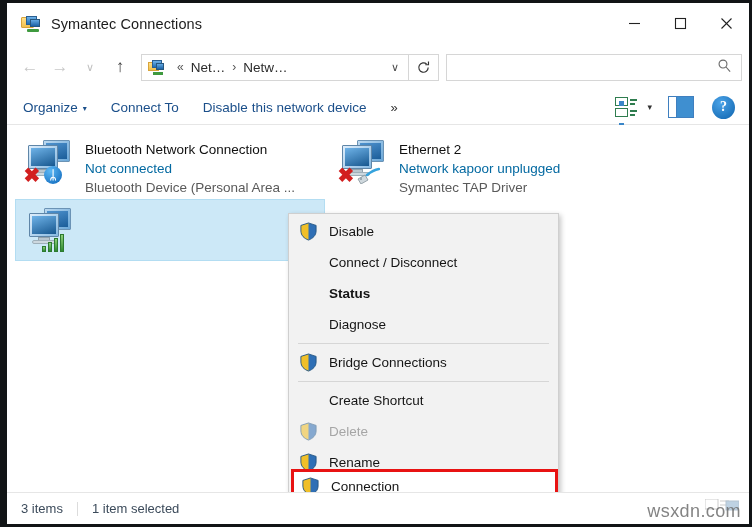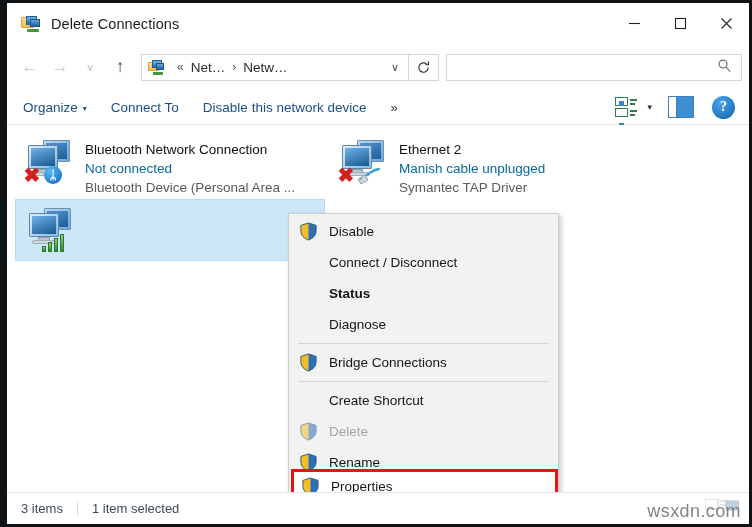--- a/index.html
+++ b/index.html
@@ -264,21 +264,21 @@
 
   <div class="window">
 
     <div class="titlebar">
       <div class="title-icon">
         <div class="ti-folder"></div>
         <div class="ti-mon-a"></div>
         <div class="ti-mon-b"></div>
         <div class="ti-base"></div>
       </div>
-      <div class="title-text">Delete Connections</div>
+      <div class="title-text">Symantec Connections</div>
       <div class="winbtns">
         <div class="winbtn">
           <svg width="13" height="13" viewBox="0 0 13 13">
               <line x1="1" y1="6.5" x2="12" y2="6.5" stroke="#222" stroke-width="1.1"></line>
             </svg>
         </div>
         <div class="winbtn">
           <svg width="13" height="13" viewBox="0 0 13 13">
               <rect x="1.5" y="1.5" width="10" height="10" fill="none" stroke="#222" stroke-width="1.1"></rect>
             </svg>
@@ -397,21 +397,21 @@
           <div class="rj45">
             <svg width="24" height="18" viewBox="0 0 24 18">
               <path d="M2 13 l7 -4 l3 5 l-7 4 z" fill="#cfd8dd" stroke="#8d9ba3" stroke-width=".9"></path>
               <rect x="4" y="11" width="2" height="3" fill="#9aa8b0"></rect>
               <path d="M11 9 q6 -5 12 -6" stroke="#35a3dd" stroke-width="2.4" fill="none" stroke-linecap="round"></path>
             </svg>
           </div>
         </div>
         <div class="tile-text">
           <div class="t-name">Ethernet 2</div>
-          <div class="t-status">Manish cable unplugged</div>
+          <div class="t-status">Network kapoor unplugged</div>
           <div class="t-driver">Symantec TAP Driver</div>
         </div>
       </div>
 
       <div class="tile selected" style="left:8px; top:74px;">
         <div class="tile-icon">
           <div class="mon-back">
               <i></i>
             </div>
           <div class="mon-front">
@@ -506,21 +506,21 @@
 
         <div class="highlight-box">
           <div class="hl-inner">
             <span class="shield">
               <svg width="19" height="19" viewBox="0 0 20 20">
                 <path d="M10 1 L18 3.6 V9.5 C18 14 14.6 17.4 10 19 C5.4 17.4 2 14 2 9.5 V3.6 Z" fill="#2f6fb5"></path>
                 <path d="M10 1 L2 3.6 V9.5 C2 14 5.4 17.4 10 19 Z" fill="#f0bf28"></path>
                 <path d="M10 1 L18 3.6 V9.5 C18 14 14.6 17.4 10 19 C5.4 17.4 2 14 2 9.5 V3.6 Z" fill="none" stroke="#20527f" stroke-width=".9"></path>
               </svg>
             </span>
-            <span>Properties</span>
+            <span>Connection</span>
           </div>
         </div>
 
       </div>
     </div>
 
     <div class="statusbar">
       <span class="st-item">3 items</span>
       <span class="st-div"></span>
       <span class="st-item">1 item selected</span>

